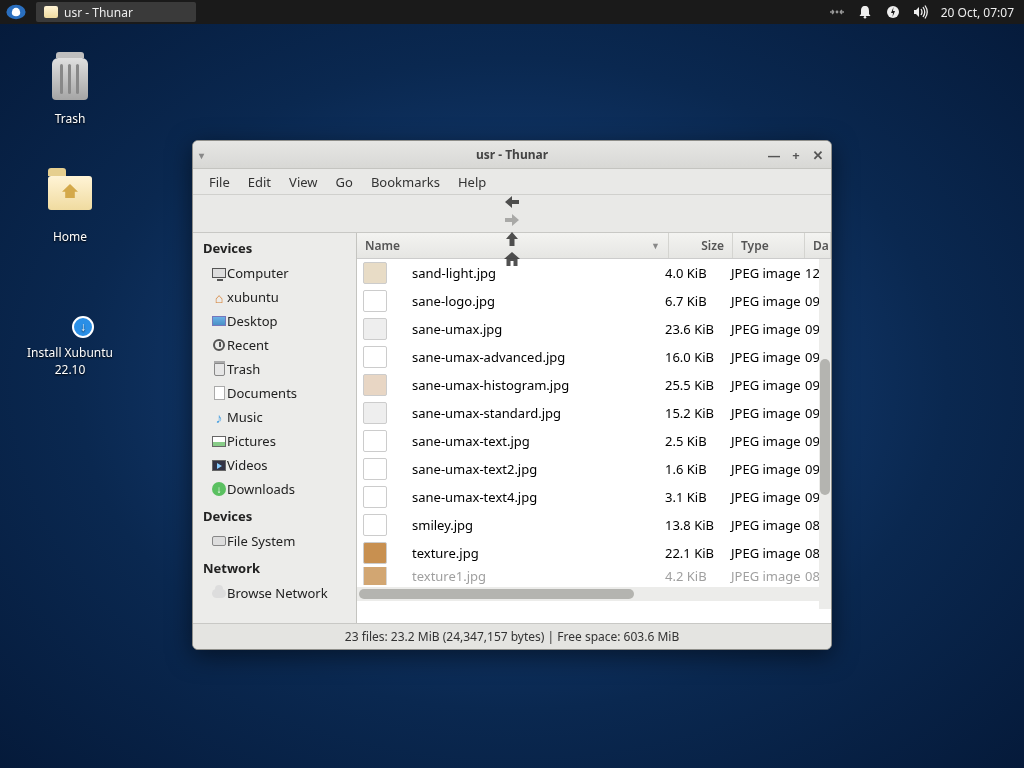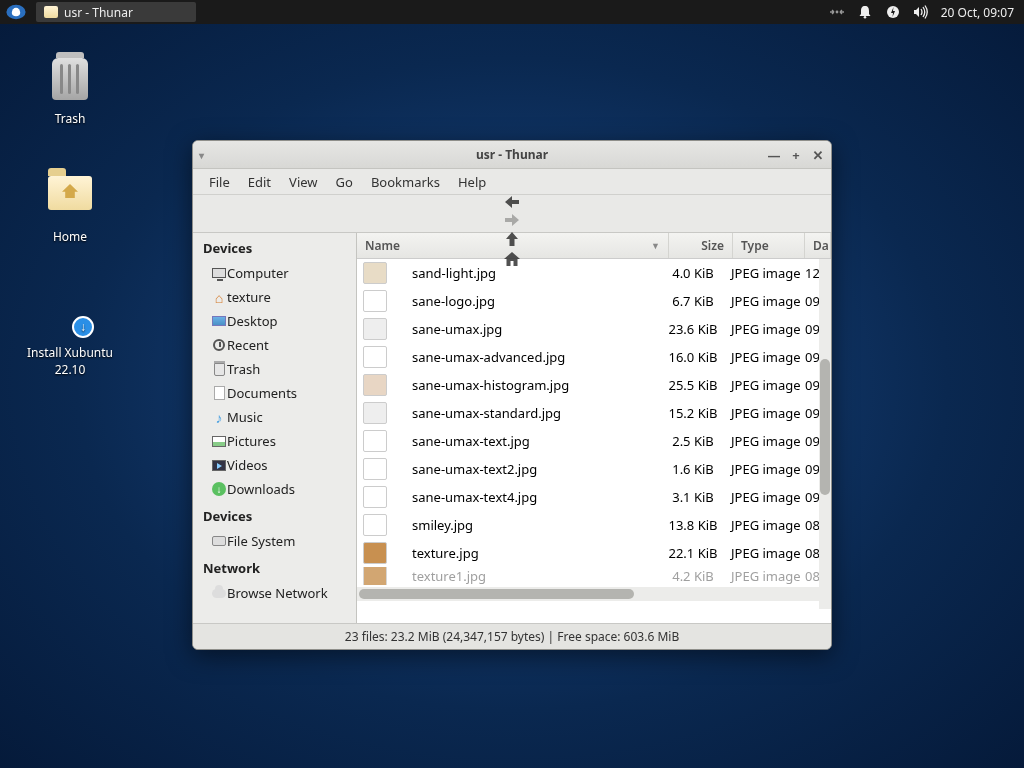--- a/index.html
+++ b/index.html
@@ -95,21 +95,21 @@
   .col-type { width:72px;}
   .col-date { width:26px;}
   .sort-ind { margin-left:auto; font-size:9px; color:#888;}
 
   .filelist-wrapper { flex:1; min-height:0; position:relative; }
   .filelist-scroll-container { height:100%; overflow-y:hidden; overflow-x:auto; }
   .filelist { font-size:13px; padding-bottom:2px; }
   .frow { display:flex; align-items:center; height:28px; padding: 0 4px; }
   .frow .thumb { width:24px; height:22px; margin:0 6px 0 2px; flex-shrink:0;}
   .frow .fname { flex:1; white-space:nowrap; overflow:hidden; text-overflow:ellipsis;margin-left:19px;}
-  .frow .fsize { width:62px; text-align:center; padding-right:6px;}
+  .frow .fsize { width:62px; text-align:left; padding-right:6px;}
   .frow .ftype { width:76px; padding-left:4px; white-space:nowrap; overflow:hidden;}
   .frow .fdate { width:24px; padding-left:2px; overflow:hidden;}
   .frow.partial { height:18px; overflow:hidden; opacity:.8; color:#888;}
   .thumb { background:#eee; border:1px solid #ccc; border-radius:2px;}
 
   .vscrollbar {
     position:absolute; top:0; right:0; width:12px; height:calc(100% - 14px);
     background:#ececea;
   }
   .vscrollbar-thumb {
@@ -177,21 +177,21 @@
           <circle cx="7" cy="7" r="6" fill="#eee"></circle>
           <path d="M7.5 2 L5 8 L7 8 L6.5 12 L9 6 L7 6 Z" fill="#1a1a1a"></path>
         </svg>
     </div>
     <div class="tray-icon">
       <svg width="16" height="14" viewBox="0 0 16 14">
           <path d="M1 5 L3 5 L6 2 L6 12 L3 9 L1 9 Z" fill="#eee"></path>
           <path d="M8 4 Q10 7 8 10 M10 2 Q13.5 7 10 12 M12 0.5 Q16.5 7 12 13.5" stroke="#eee" stroke-width="1.3" fill="none"></path>
         </svg>
     </div>
-    <span>20 Oct, 09:07</span>
+    <span>20 Oct, 07:07</span>
   </div>
 </div>
 
 <div class="desktop">
   <div class="dicon" style="left:20px; top:34px">
     <div class="glyph">
         <div class="trash-glyph"></div>
       </div>
     <div>Trash</div>
   </div>
@@ -277,21 +277,21 @@
     <div class="sidebar">
       <h4>Devices</h4>
       <div class="side-item">
           <span class="side-ico">
             <span class="ico-monitor"></span>
           </span>
           <span>Computer</span>
         </div>
       <div class="side-item">
           <span class="side-ico ico-home-mini">⌂</span>
-          <span>texture</span>
+          <span>xubuntu</span>
         </div>
       <div class="side-item">
           <span class="side-ico">
             <span class="ico-desktop"></span>
           </span>
           <span>Desktop</span>
         </div>
       <div class="side-item">
           <span class="side-ico">
             <span class="ico-recent"></span>

